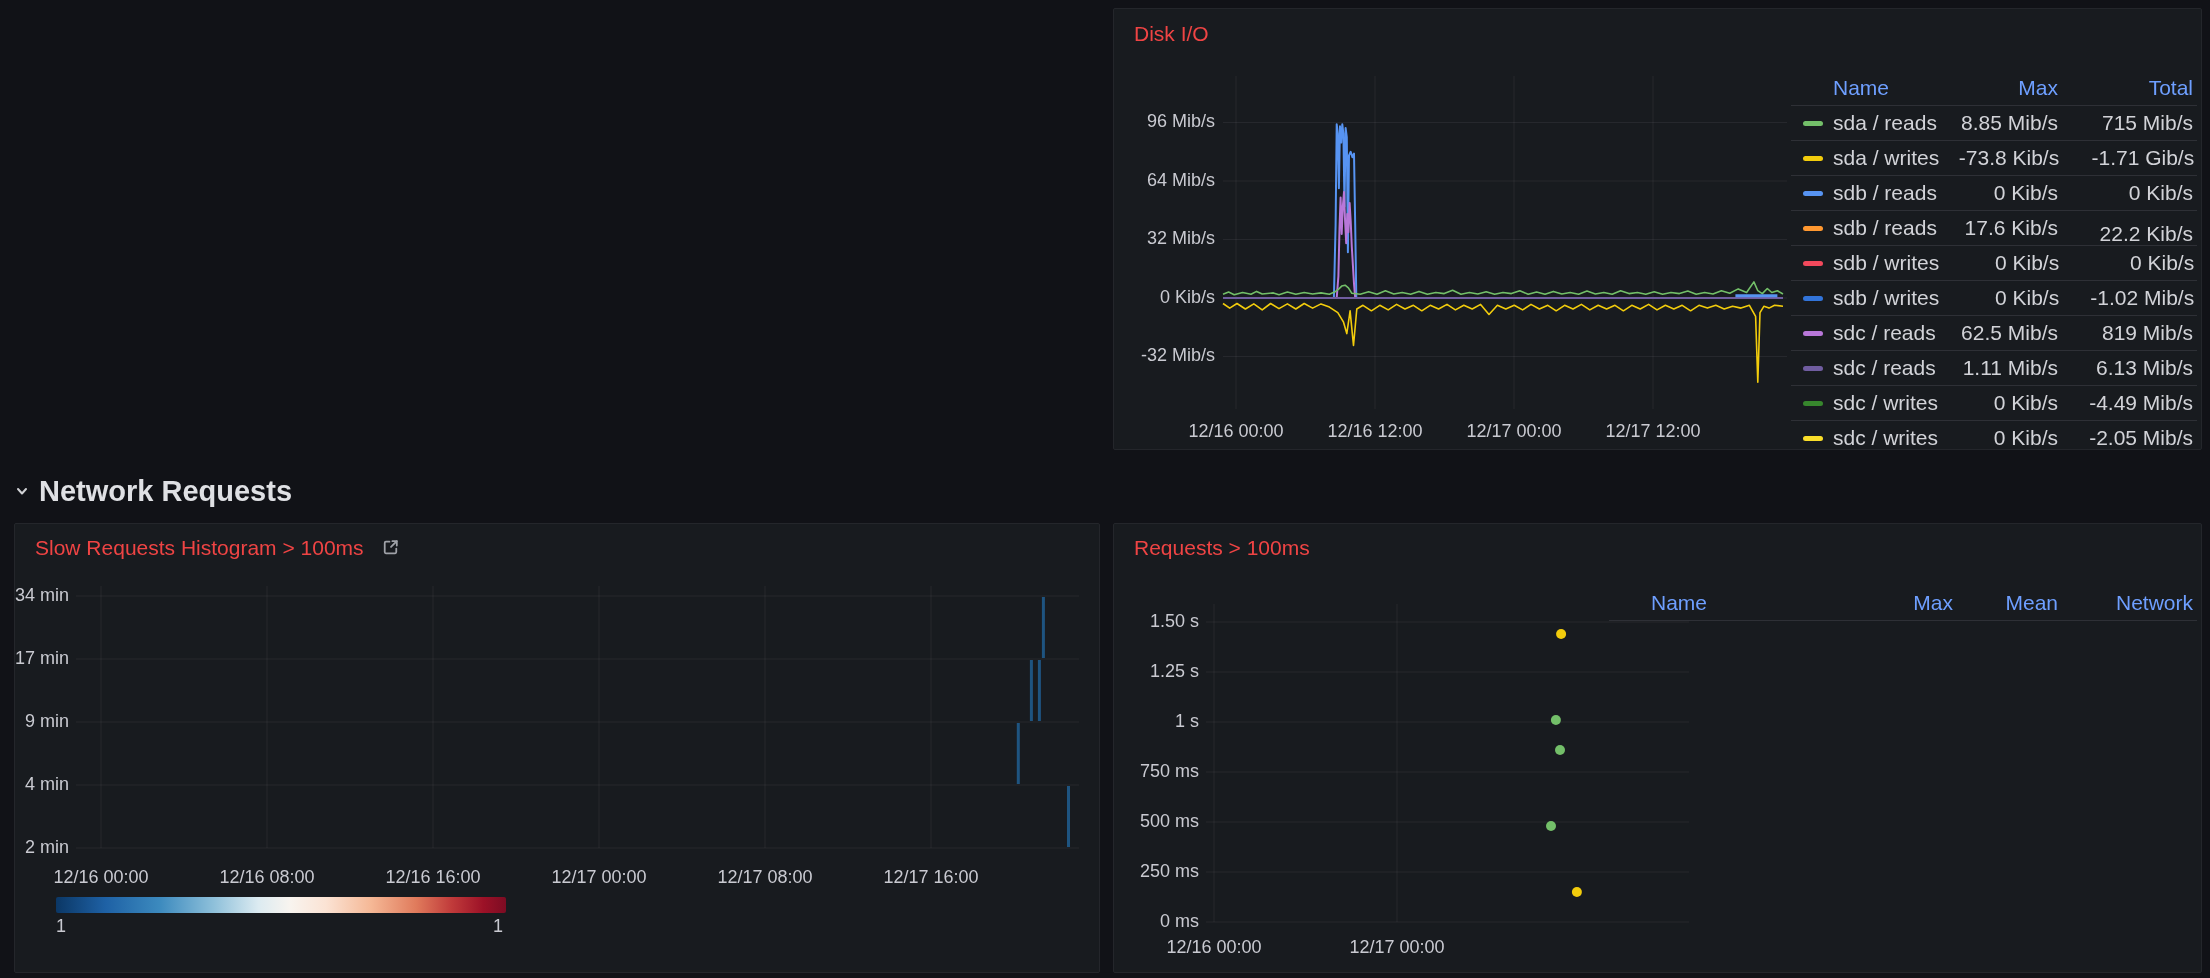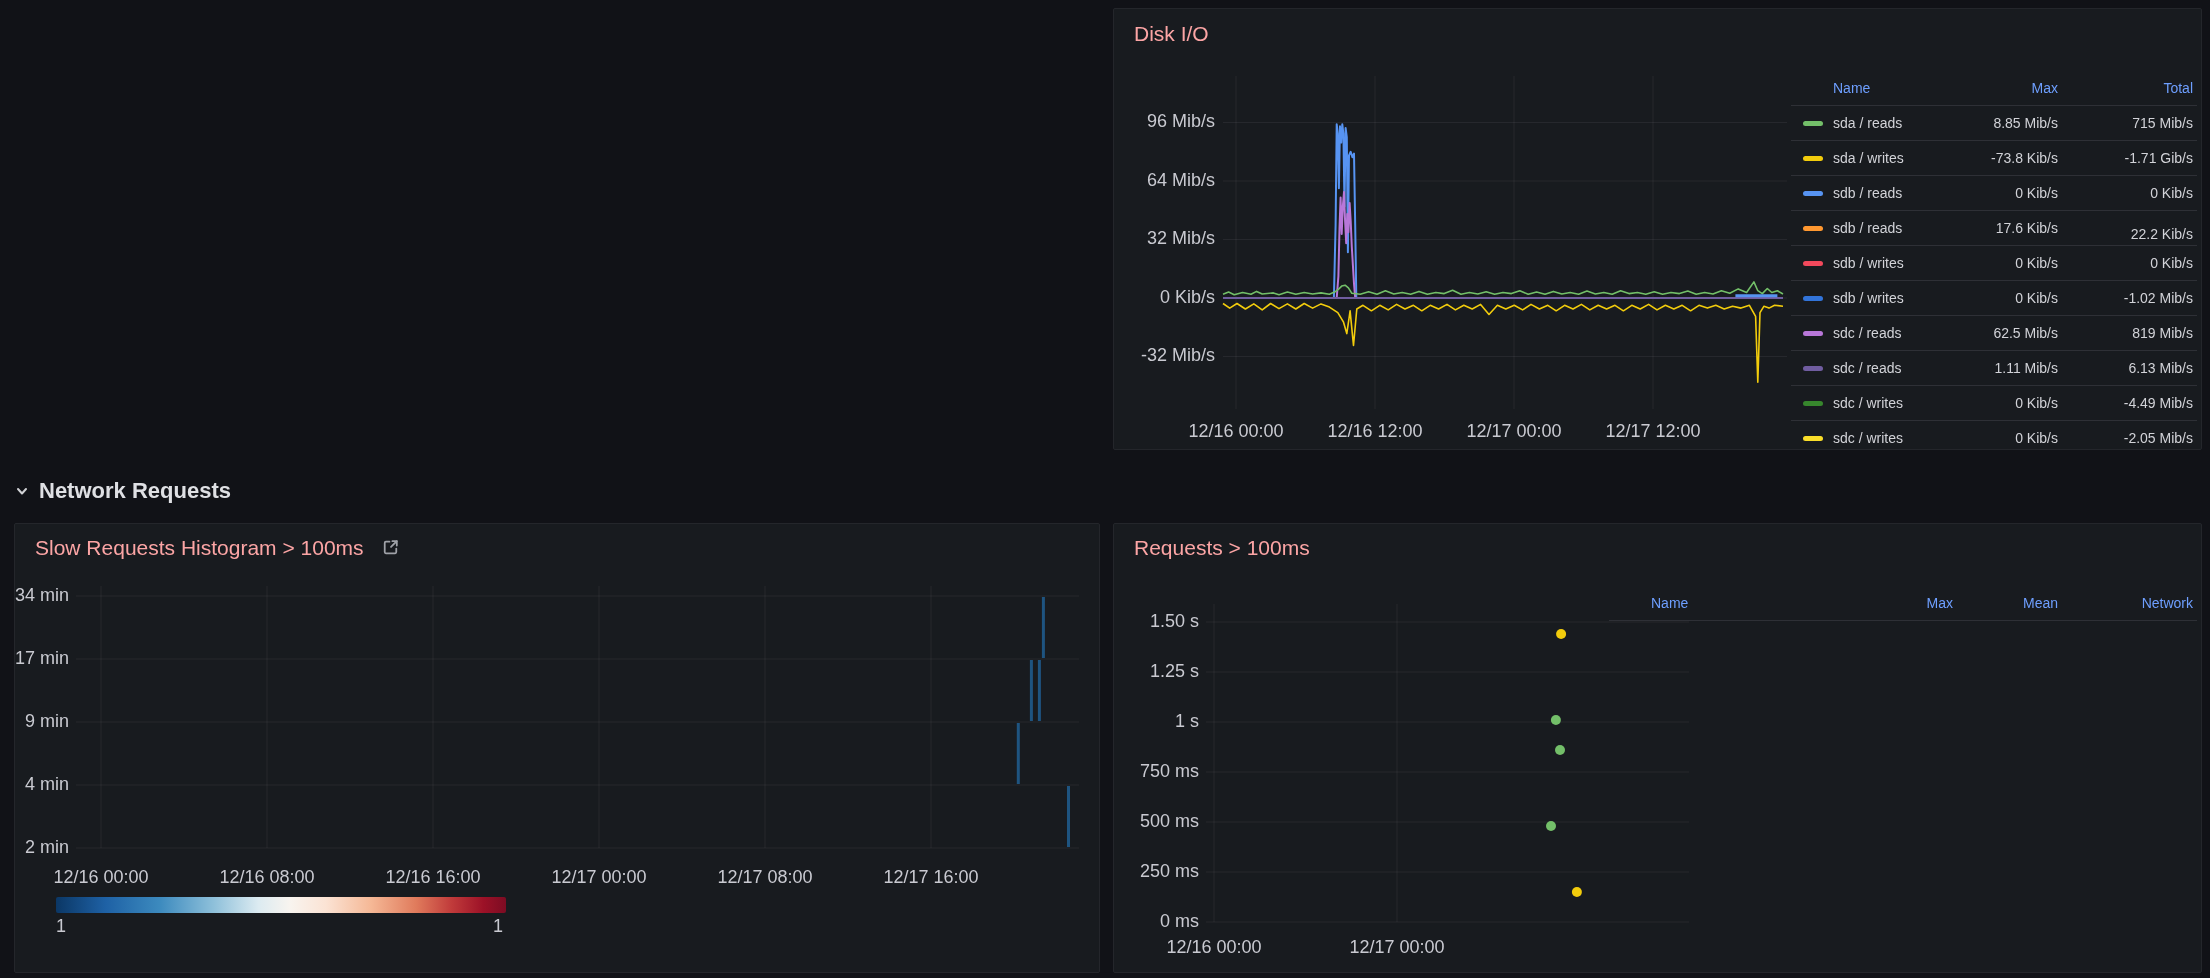--- a/index.html
+++ b/index.html
@@ -3,28 +3,28 @@
 <meta charset="utf-8">
 <style>
   html,body{margin:0;padding:0;background:#111217;}
   #canvas{position:relative;width:2210px;height:978px;background:#111217;overflow:hidden;
     font-family:"Liberation Sans",sans-serif;color:#ccccdc;}
   .panel{position:absolute;background:#181b1f;border:1px solid #24262b;border-radius:2px;
     box-sizing:border-box;overflow:hidden;}
   #panel-disk{left:1113px;top:8px;width:1089px;height:442px;}
   #panel-hist{left:14px;top:523px;width:1086px;height:450px;}
   #panel-req{left:1113px;top:523px;width:1089px;height:450px;}
-  .panel-title{font-size:21px;font-weight:500;color:#fca5a5;padding:12px 0 0 20px;
+  .panel-title{font-size:21px;font-weight:500;color:#ef4444;padding:12px 0 0 20px;
     white-space:nowrap;display:flex;align-items:center;}
   #panel-disk .panel-title{padding-top:13px;}
   .panel-svg{position:absolute;left:0;top:0;}
   .axis-text{fill:#c9cad1;font-size:18px;font-family:"Liberation Sans",sans-serif;}
   .sec-header{position:absolute;left:14px;top:477px;height:28px;display:flex;align-items:center;gap:9px;}
-  .sec-title{font-size:22px;font-weight:700;color:#dfe0e4;}
-  .legend{position:absolute;font-size:14px;color:#d2d3d8;}
+  .sec-title{font-size:29px;font-weight:700;color:#dfe0e4;}
+  .legend{position:absolute;font-size:21px;color:#d2d3d8;}
   .lrow{display:flex;align-items:center;height:35px;box-sizing:border-box;
     border-bottom:1px solid rgba(204,204,220,0.12);padding:0 4px 0 12px;white-space:nowrap;}
   .lswatch{width:20px;height:5px;border-radius:3px;margin-right:10px;flex:none;}
   .lswatch.blank{background:transparent !important;}
   .lname{flex:1;overflow:visible;}
   .lcol{text-align:right;flex:none;}
   .lhead{color:#6e9fff;cursor:pointer;}
   .colorbar{position:absolute;left:41px;top:373px;width:450px;height:16px;border-radius:2px;
     background:linear-gradient(to right,#0b3765 0%,#1e61a5 11%,#3c8abe 23%,#8ec0da 35%,
       #dcebf1 45%,#f8f4ef 52%,#fbe3d4 60%,#f5b896 70%,#e07b5c 80%,#c03a3a 88%,#9c1127 95%,#7c0c23 100%);}

